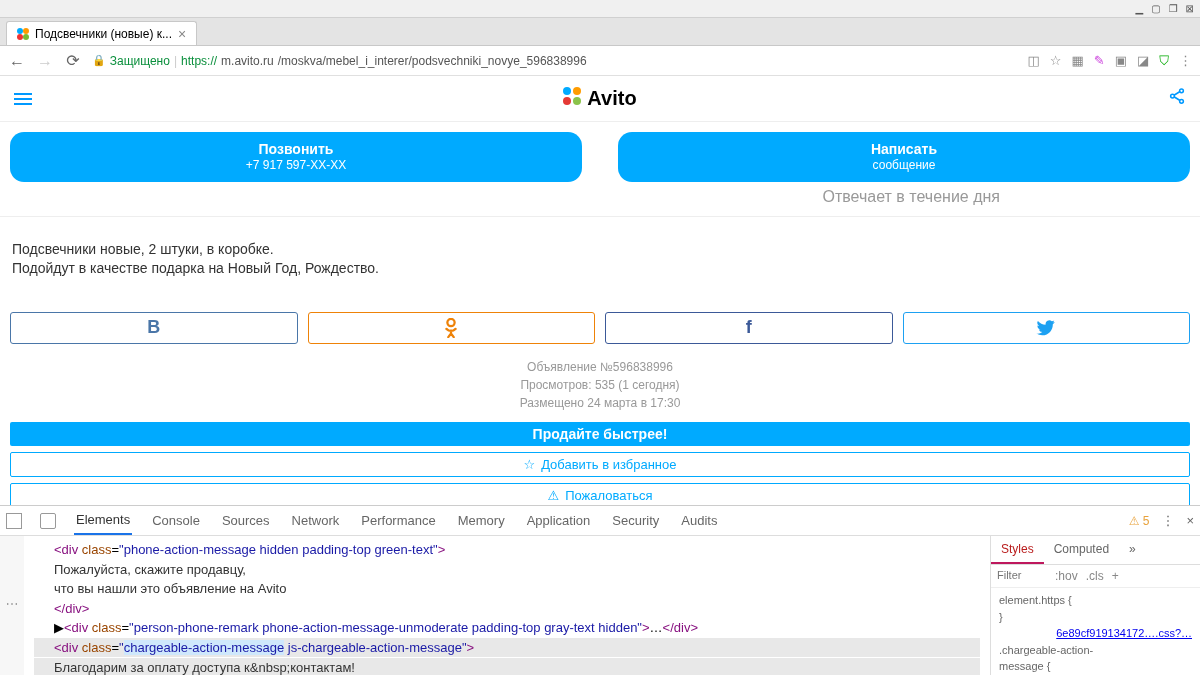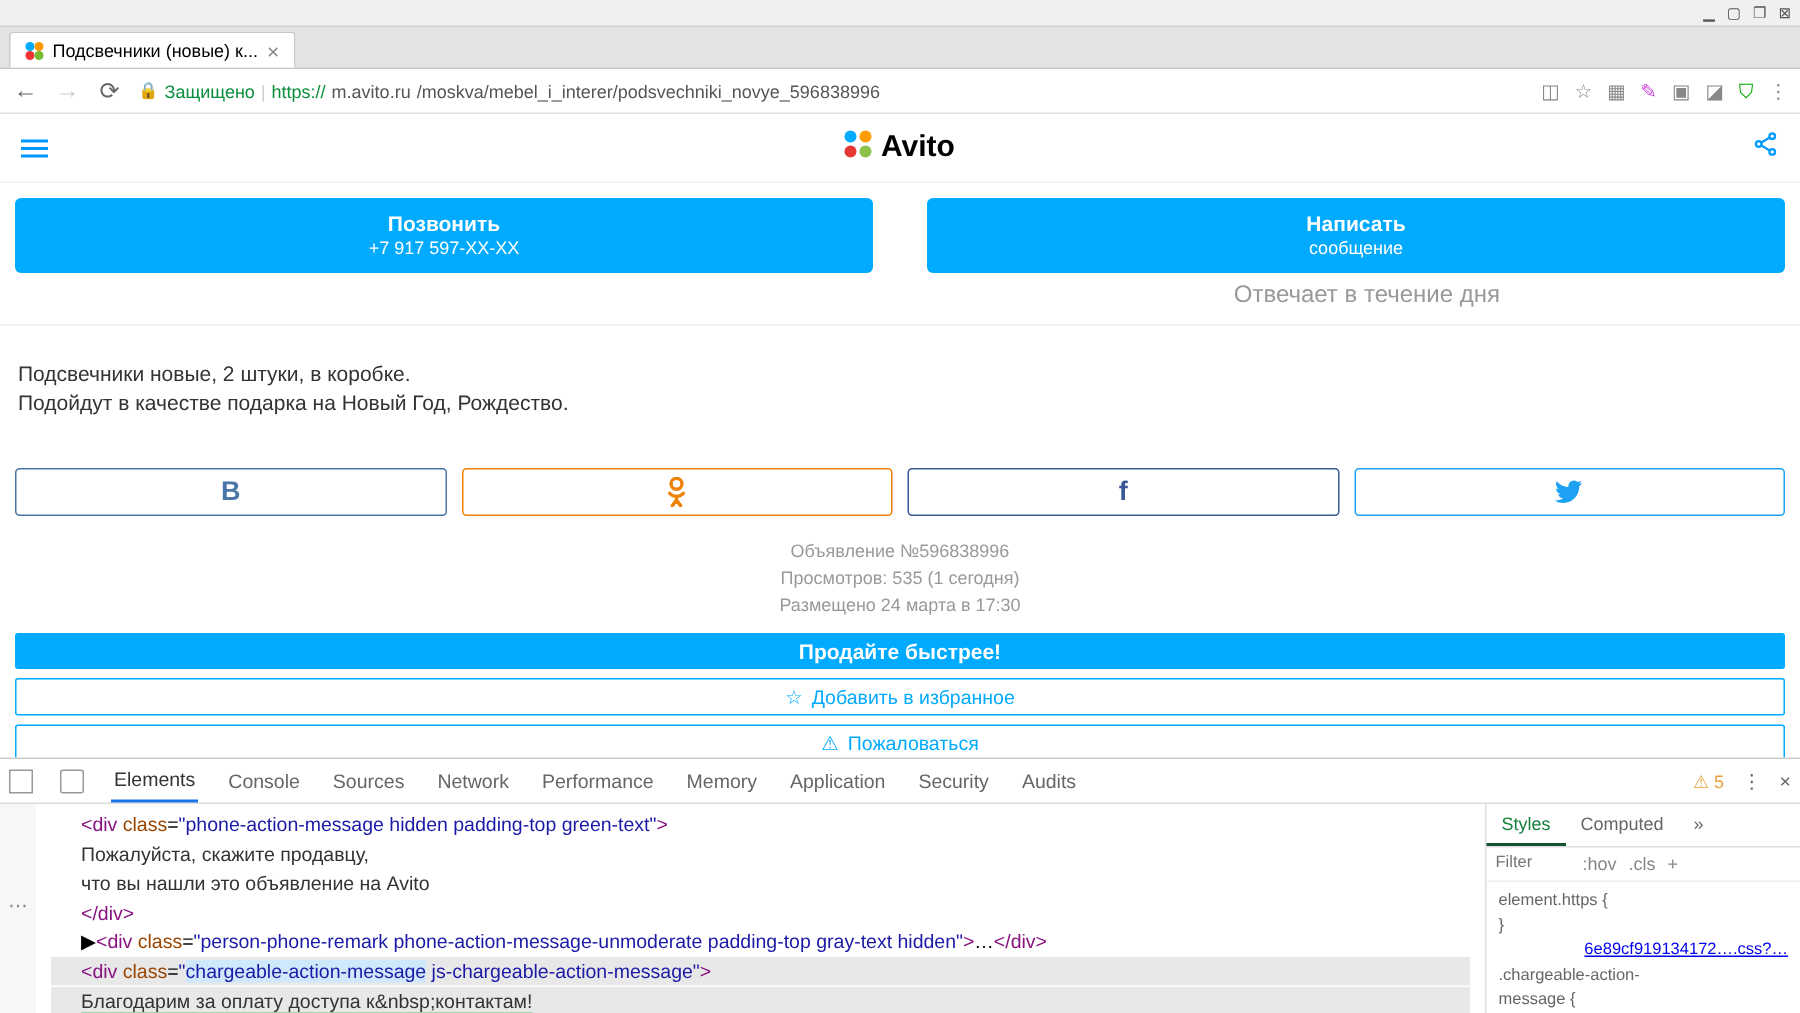--- a/index.html
+++ b/index.html
@@ -21,21 +21,21 @@
 .addr-icons{display:flex;gap:10px;color:#888;font-size:13px;align-items:center}
 .page{height:429px;overflow:hidden}
 .avito-header{height:46px;display:flex;align-items:center;justify-content:space-between;padding:0 14px;border-bottom:1px solid #eee}
 .hamburger{color:#0af;font-size:18px;display:flex;flex-direction:column;gap:3px}
 .hamburger span{width:18px;height:2px;background:#09f}
 .avito-logo{display:flex;align-items:flex-start;gap:6px;font-size:20px;font-weight:bold}
 .avito-dots{display:grid;grid-template-columns:8px 8px;gap:2px}
 .avito-dots span{width:8px;height:8px;border-radius:50%}
 .share-ic{color:#09f;font-size:18px}
 .btn-row{display:flex;gap:36px;padding:10px}
-.big-btn{flex:1;background:#00aaff;color:#fff;text-align:center;padding:8px 0;border-radius:4px;font-size:14px;font-weight:bold;line-height:1.3}
+.big-btn{flex:1;background:#00aaff;color:#fff;text-align:center;padding:8px 0;border-radius:14px;font-size:14px;font-weight:bold;line-height:1.3}
 .big-btn .sub{font-size:12px;font-weight:normal}
 .reply-time{text-align:center;color:#999;font-size:16px;margin-top:-4px;margin-bottom:10px;padding-right:200px;text-align:right;width:83%;margin-left:auto}
 .desc{padding:23px 12px;font-size:14px;color:#333;line-height:1.4;border-top:1px solid #eee}
 .social-row{display:flex;gap:10px;padding:10px}
 .social-btn{flex:1;border:1px solid;border-radius:3px;height:32px;display:flex;align-items:center;justify-content:center;font-size:18px;font-weight:bold}
 .vk{border-color:#4a76a8;color:#4a76a8}
 .ok{border-color:#ee8208;color:#ee8208}
 .fb{border-color:#3b5998;color:#3b5998}
 .tw{border-color:#1da1f2;color:#1da1f2}
 .meta{text-align:center;color:#999;font-size:12px;line-height:1.5;padding:4px 0}
@@ -56,21 +56,21 @@
 .dt-code .attr{color:#994500}
 .dt-code .val{color:#1a1aa6}
 .dt-code .txt{color:#333}
 .dt-code .hl{background:#e8e8e8;display:inline-block;width:100%}
 .dt-code .sel{background:#cfe8fc}
 .dt-code .underline{border-bottom:2px solid #5bbd72}
 .indent1{padding-left:20px}
 .dt-styles{width:210px;border-left:1px solid #ddd;font-size:12px}
 .st-tabs{display:flex;border-bottom:1px solid #ddd}
 .st-tab{padding:6px 10px;color:#666}
-.st-tab.active{color:#15803d;border-bottom:2px solid #14532d}
+.st-tab.active{color:#b91c1c;border-bottom:2px solid #be185d}
 .st-filter{display:flex;align-items:flex-start;padding:4px 6px;gap:8px;border-bottom:1px solid #eee;color:#888}
 .st-filter input{border:none;width:50px;font-size:11px;color:#999}
 .st-body{padding:4px 8px;font-family:monospace;font-size:11px;line-height:1.5}
 .st-sel{color:#666}
 .st-link{color:#00e;text-decoration:underline;float:right}
 </style>
 </head>
 <body>
 
 <div class="win-titlebar">

